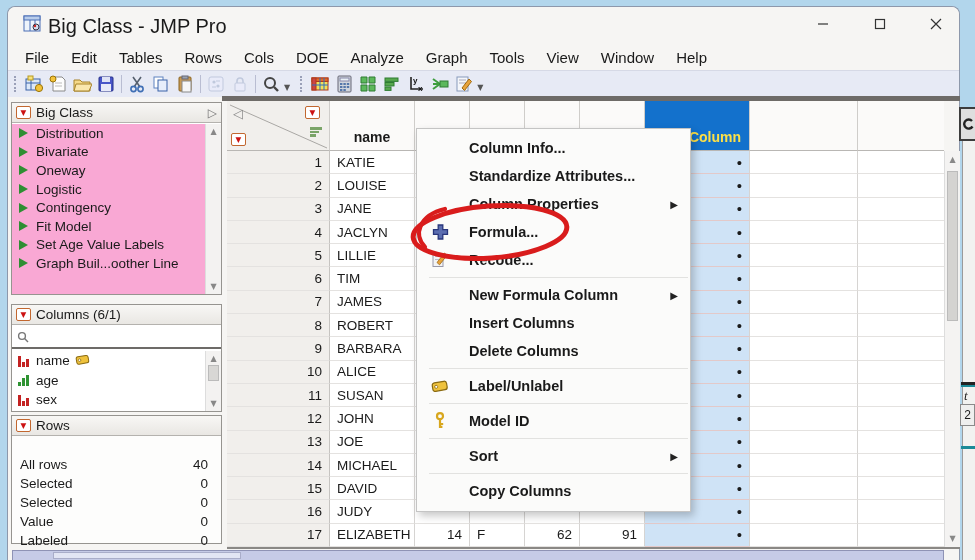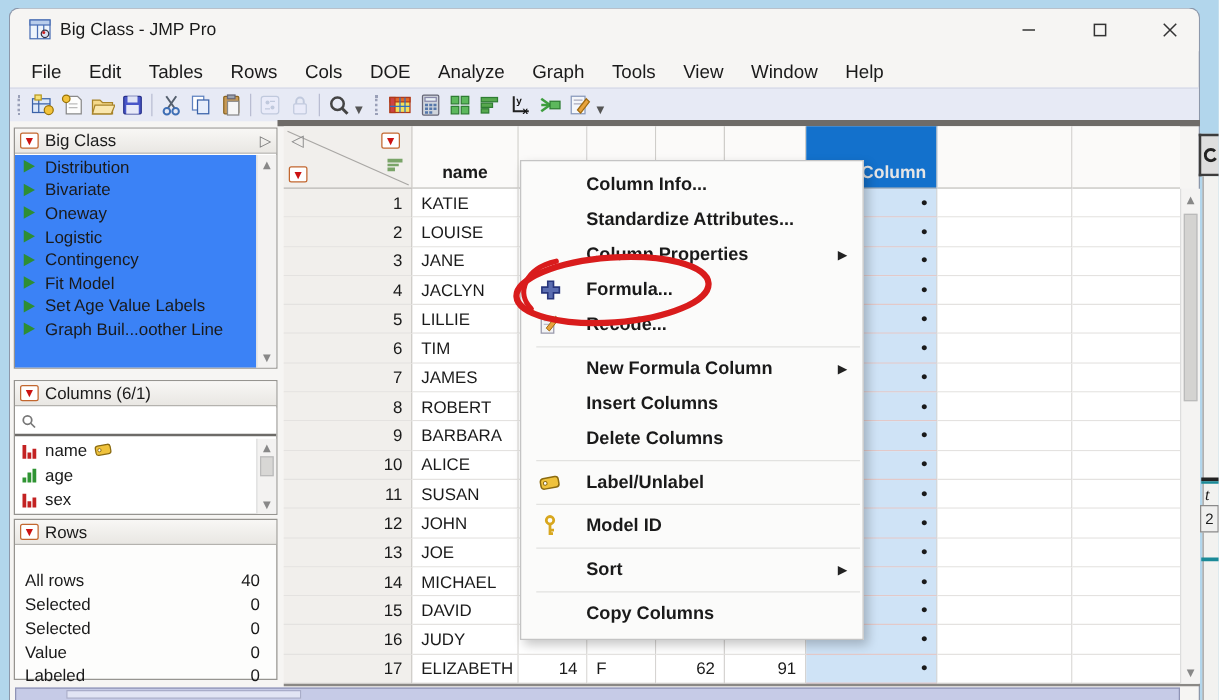--- a/index.html
+++ b/index.html
@@ -8,21 +8,21 @@
   .glyph { font-family:"DejaVu Sans",sans-serif; }
 
   
   #win { position:absolute; left:7px; top:6px; width:953px; height:554px;
          background:#f6f5f3; border:1px solid #8d98ab; border-bottom:none;
          border-radius:8px 8px 0 0; }
 
   
   #titlebar { position:absolute; left:0; top:0; width:100%; height:34px; border-radius:8px 8px 0 0; background:#f6f5f3; }
   #titleicon { position:absolute; left:15px; top:8px; }
-  #title { position:absolute; left:40px; top:8px; font-size:14px; }
+  #title { position:absolute; left:40px; top:8px; font-size:20px; }
   .winbtn { position:absolute; top:0; width:40px; height:33px; display:flex; align-items:center; justify-content:center; }
   #btn-min { left:795px; } #btn-max { left:852px; } #btn-close { left:908px; }
 
   
   #menubar { position:absolute; left:6px; top:38px; height:25px; display:flex; align-items:center; font-size:15px; }
   .mitem { padding:0 11px; cursor:default; }
 
   
   #toolbar { position:absolute; left:0; top:63px; width:951px; height:27px; background:#e7eaf5; border-top:1px solid #d6d9e6; display:flex; align-items:center; }
   .grip { width:3px; height:16px; border-left:2px dotted #9aa0b8; margin:0 5px 0 6px; }
@@ -31,21 +31,21 @@
   .dim { opacity:.4; }
   .chev { font-size:8px; color:#555; margin:6px 4px 0 1px; }
 
   
   .panel { position:absolute; left:3px; width:211px; border:1px solid #969490; background:#fff; }
   .phead { height:20px; background:linear-gradient(#f8f7f5,#e9e7e3); border-bottom:1px solid #b4b2ae; display:flex; align-items:center; padding:0 4px; font-size:13.5px; }
   .rtbtn { width:15px; height:13px; background:#fff; border:1px solid #c2672f; border-radius:2px; color:#cc1212; font-size:7.5px; line-height:11px; text-align:center; margin-right:5px; }
   .phead .spacer { flex:1; }
   .collapse { color:#777; font-size:12px; }
   #p-scripts { top:95px; height:193px; }
-  .slist { position:absolute; left:0; top:21px; right:16px; bottom:0; background:#3b82f6; overflow:hidden; }
+  .slist { position:absolute; left:0; top:21px; right:16px; bottom:0; background:#f9a8d4; overflow:hidden; }
   .sitem { height:18.6px; display:flex; align-items:center; padding-left:7px; font-size:13.5px; white-space:nowrap; }
   .play { width:0; height:0; border-left:9px solid #2e8e33; border-top:5.5px solid transparent; border-bottom:5.5px solid transparent; margin-right:8px; flex:0 0 auto; }
   .vsb { position:absolute; right:0; top:21px; bottom:0; width:16px; background:#f3f2f1; border-left:1px solid #ddd; }
   .vsb .up,.vsb .dn { position:absolute; left:0; width:100%; text-align:center; font-size:8px; color:#888; }
   .vsb .up { top:3px; } .vsb .dn { bottom:3px; }
   .vsb .thumb { position:absolute; left:2px; width:11px; background:#d8d7d5; border:1px solid #bbb; }
 
   #p-cols { top:297px; height:108px; }
   #colsearch { position:absolute; left:0; top:21px; width:100%; height:23px; background:#fff; border-bottom:2px solid #6d6b68; display:flex; align-items:center; padding-left:5px; }
   .clist { position:absolute; left:0; top:46px; right:16px; bottom:0; overflow:hidden; }
@@ -73,21 +73,21 @@
   .c-hgt { width:55px; justify-content:flex-end; }
   .c-wgt { width:65px; justify-content:flex-end; }
   .c-new { width:105px; background:#cfe3f6; justify-content:flex-end; border-bottom:1px solid #e3c9c9; font-size:15px; }
   .c-e1 { width:108px; } .c-e2 { width:86px; border-right:none; }
   
   #ghead { display:flex; height:50px; }
   .hcell { border-right:1px solid #cfcdca; border-bottom:1px solid #b9b7b4; background:#fbfaf9; display:flex; align-items:flex-end; justify-content:center; padding-bottom:5px; font-size:14px; }
   .h-corner { width:103px; background:#f1efec; position:relative; }
   .h-name { width:85px; font-weight:bold; }
   .h-age,.h-sex,.h-hgt { width:55px; } .h-wgt { width:65px; }
-  .h-new { width:105px; background:#1371cc; color:#e5e5e5; font-weight:bold; justify-content:flex-end; padding-right:8px; }
+  .h-new { width:105px; background:#1371cc; color:#fde047; font-weight:bold; justify-content:flex-end; padding-right:8px; }
   .h-e1 { width:108px; } .h-e2 { width:86px; border-right:none; }
   .h-corner svg { position:absolute; left:0; top:0; }
   .corner-rt1 { position:absolute; right:4px; top:5px; }
   .corner-rt2 { position:absolute; left:4px; bottom:4px; }
   .corner-tri { position:absolute; left:6px; top:5px; color:#8a8a8a; font-size:13px; }
   .corner-cols { position:absolute; right:7px; top:26px; display:flex; flex-direction:column; align-items:flex-start; gap:1px; }
   .corner-cols i { display:block; height:2.5px; background:#7aa468; }
   .corner-cols i:nth-child(1){width:12px;} .corner-cols i:nth-child(2){width:9px;} .corner-cols i:nth-child(3){width:6px;}
   #gridbottom { position:absolute; left:219px; top:540px; width:733px; height:2px; background:#8a8885; }
 

